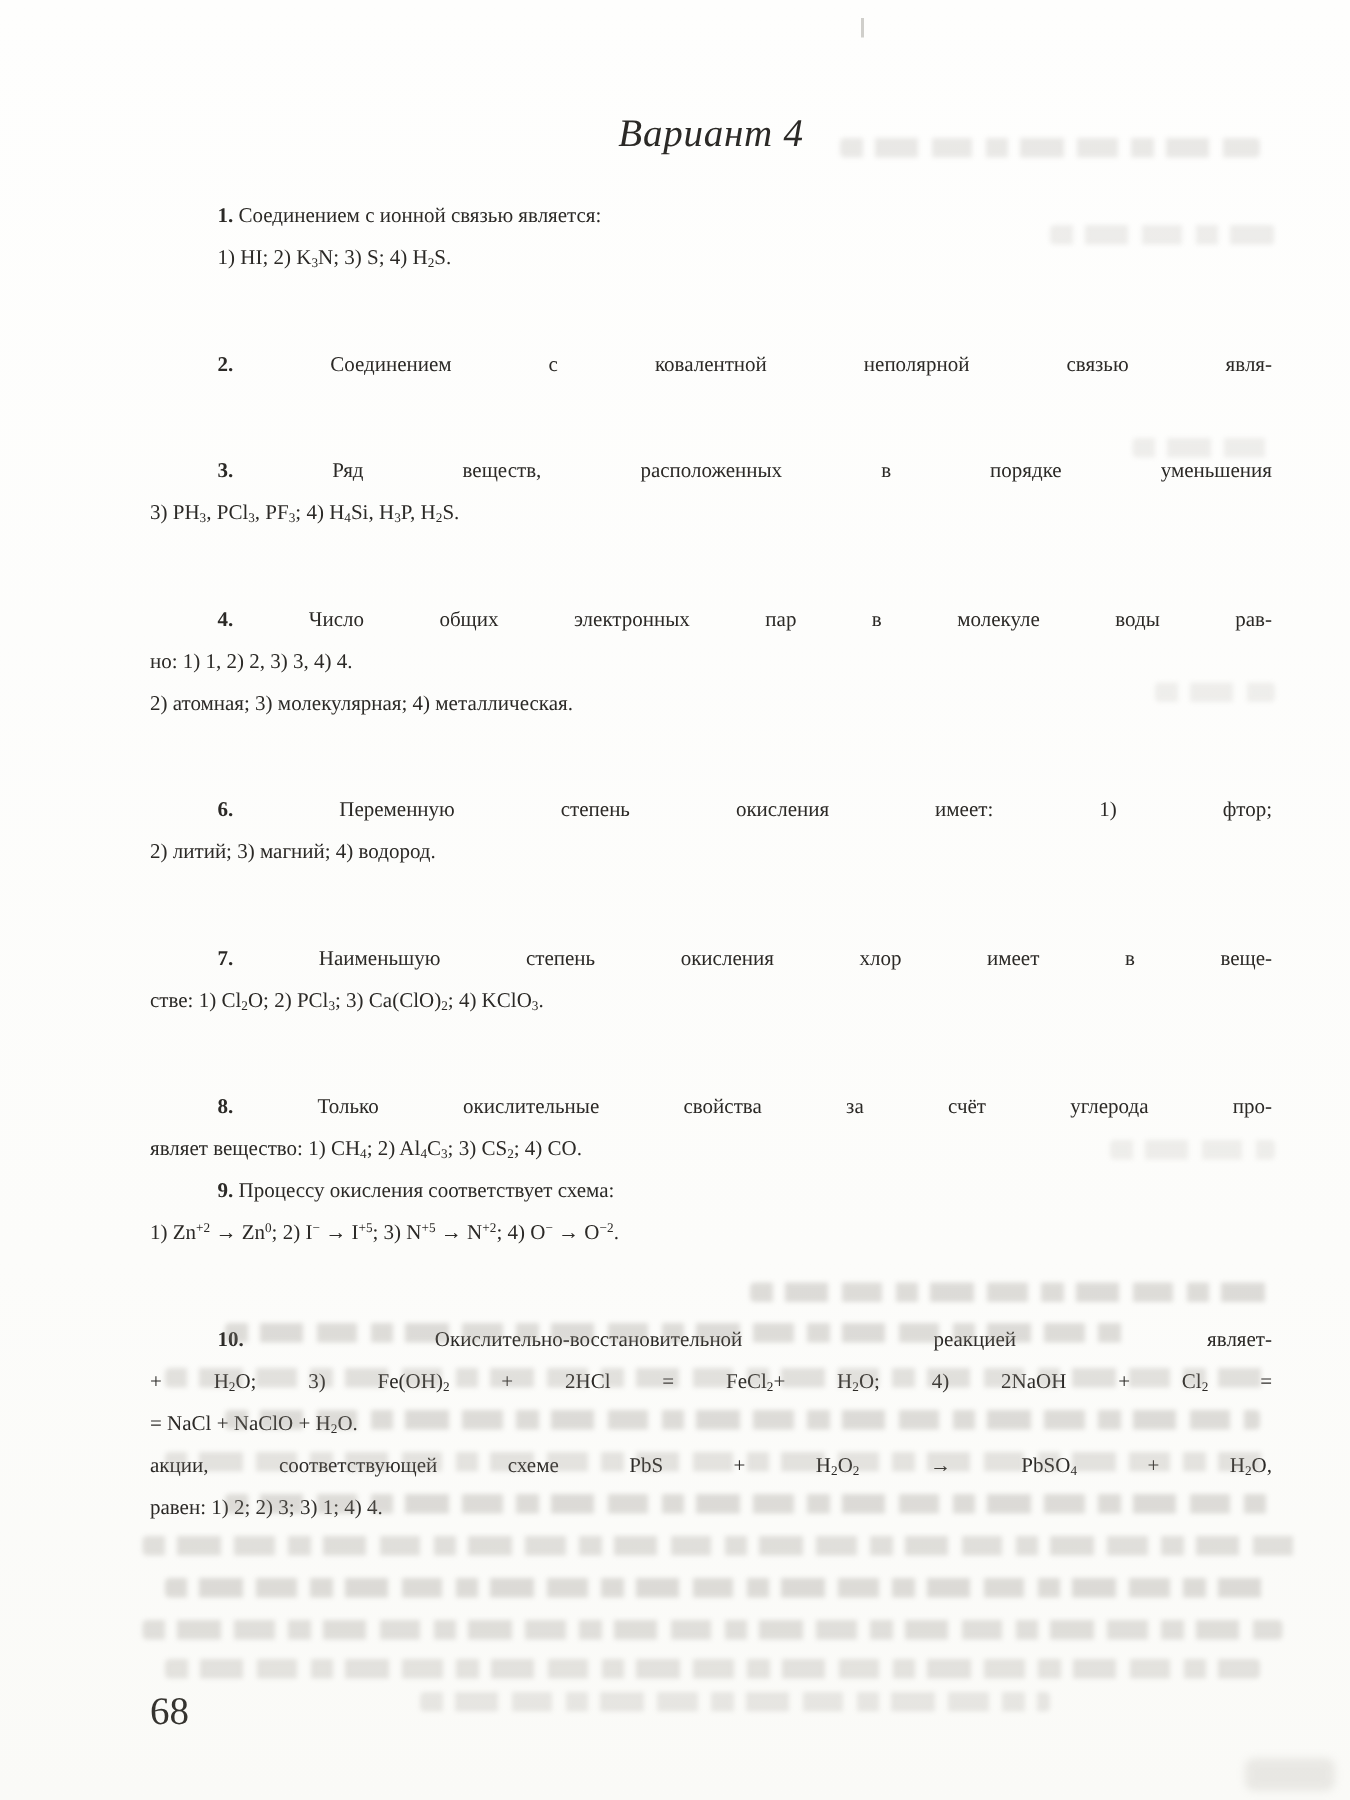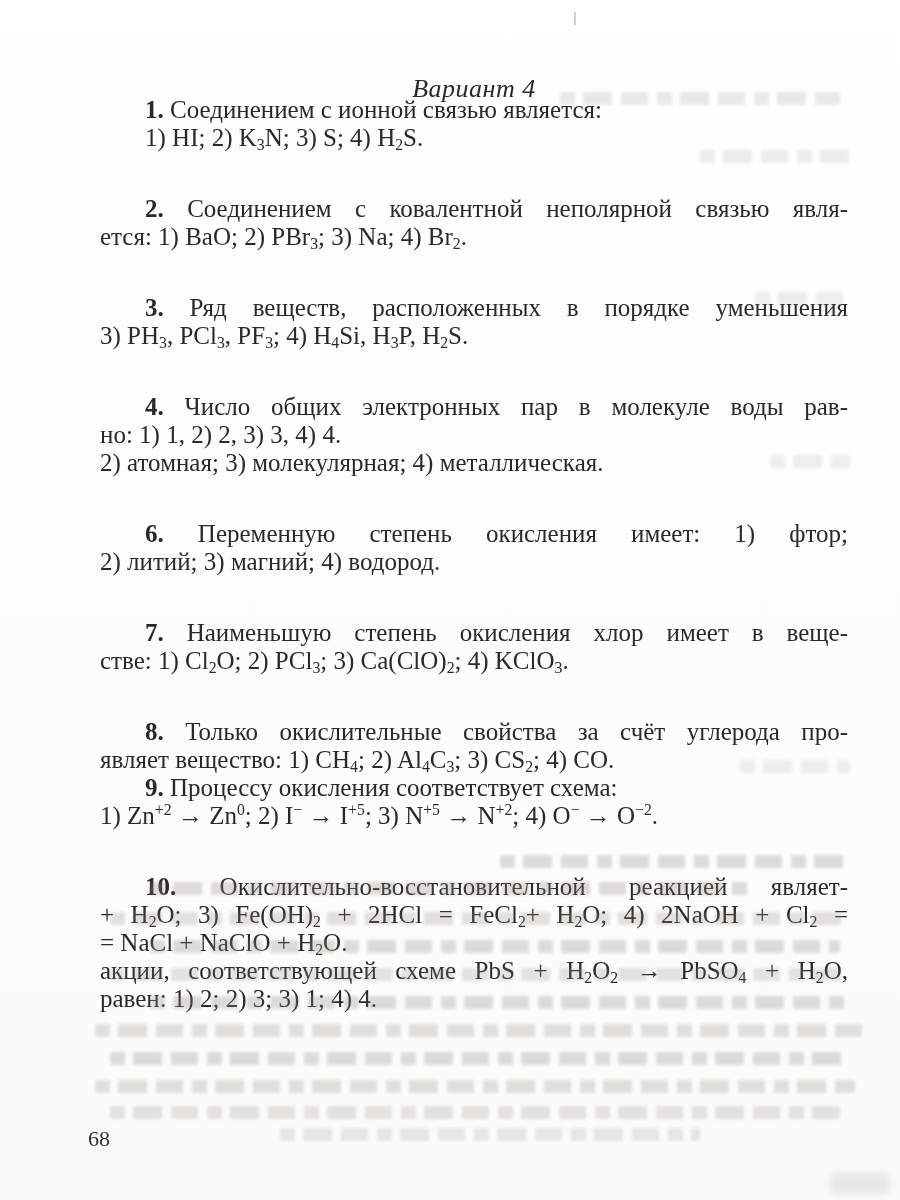--- a/index.html
+++ b/index.html
@@ -9,32 +9,32 @@
     font-family:"Liberation Serif","DejaVu Serif",serif;
     color:#2b2926;
   }
   .page{position:absolute;inset:0;background:linear-gradient(180deg,#fefefd 0%,#fcfcfa 70%,#fafaf7 100%);}
   .title{
     position:absolute;top:74px;left:100px;width:748px;margin:0;
     text-align:center;font-style:italic;font-weight:normal;
     font-size:26px;letter-spacing:0.5px;color:#2b2926;
   }
   .questions{
-    position:absolute;top:96px;left:100px;width:748px;
-    font-size:25px;line-height:28px;
+    position:absolute;top:131px;left:100px;width:748px;
+    font-size:14px;line-height:28px;
   }
   .line{text-align:left;}
   .line.ind{padding-left:45px;}
   .line.jst{text-align:justify;text-align-last:justify;}
   .line.ind.jst{padding-left:0;text-indent:45px;margin-top:43px;}
   .b{font-weight:bold;}
   sub,sup{font-size:63%;line-height:0;}
   sub{vertical-align:-0.24em;}
   sup{vertical-align:0.55em;}
-  .pagenum{position:absolute;left:88px;top:1126px;font-size:22px;color:#35332f;}
+  .pagenum{position:absolute;left:100px;top:1126px;font-size:26px;color:#35332f;}
   .bleed{
     position:absolute;height:13px;border-radius:3px;
     filter:blur(1.8px);
     background:repeating-linear-gradient(90deg,
       rgba(148,143,135,.95) 0px, rgba(148,143,135,.95) 15px,
       rgba(0,0,0,0) 15px, rgba(0,0,0,0) 23px,
       rgba(138,133,125,.9) 23px, rgba(138,133,125,.9) 52px,
       rgba(0,0,0,0) 52px, rgba(0,0,0,0) 61px,
       rgba(148,143,135,.95) 61px, rgba(148,143,135,.95) 88px,
       rgba(0,0,0,0) 88px, rgba(0,0,0,0) 97px);
@@ -48,21 +48,20 @@
 <div class="page">
 
   <div class="artifact" style="left:574px;top:12px;width:2px;height:13px;opacity:.45;"></div>
 
   <h1 class="title">Вариант 4</h1>
 
   <div class="questions">
       <div class="line ind"><span class="b">1. </span><span>Соединением с ионной связью является:</span></div>
       <div class="line ind"><span>1) HI; 2) K</span><sub>3</sub><span>N; 3) S; 4) H</span><sub>2</sub><span>S.</span></div>
       <div class="line ind jst"><span class="b">2. </span><span>Соединением с ковалентной неполярной связью явля-</span></div>
-      <div class="line"><span>ется: 1) BaO; 2) PBr</span><sub>3</sub><span>; 3) Na; 4) Br</span><sub>2</sub><span>.</span></div>
       <div class="line ind jst"><span class="b">3. </span><span>Ряд веществ, расположенных в порядке уменьшения</span></div>
       <div class="line"><span>3) PH</span><sub>3</sub><span>, PCl</span><sub>3</sub><span>, PF</span><sub>3</sub><span>; 4) H</span><sub>4</sub><span>Si, H</span><sub>3</sub><span>P, H</span><sub>2</sub><span>S.</span></div>
       <div class="line ind jst"><span class="b">4. </span><span>Число общих электронных пар в молекуле воды рав-</span></div>
       <div class="line"><span>но: 1) 1, 2) 2, 3) 3, 4) 4.</span></div>
       <div class="line"><span>2) атомная; 3) молекулярная; 4) металлическая.</span></div>
       <div class="line ind jst"><span class="b">6. </span><span>Переменную степень окисления имеет: 1) фтор;</span></div>
       <div class="line"><span>2) литий; 3) магний; 4) водород.</span></div>
       <div class="line ind jst"><span class="b">7. </span><span>Наименьшую степень окисления хлор имеет в веще-</span></div>
       <div class="line"><span>стве: 1) Cl</span><sub>2</sub><span>O; 2) PCl</span><sub>3</sub><span>; 3) Ca(ClO)</span><sub>2</sub><span>; 4) KClO</span><sub>3</sub><span>.</span></div>
       <div class="line ind jst"><span class="b">8. </span><span>Только окислительные свойства за счёт углерода про-</span></div>

